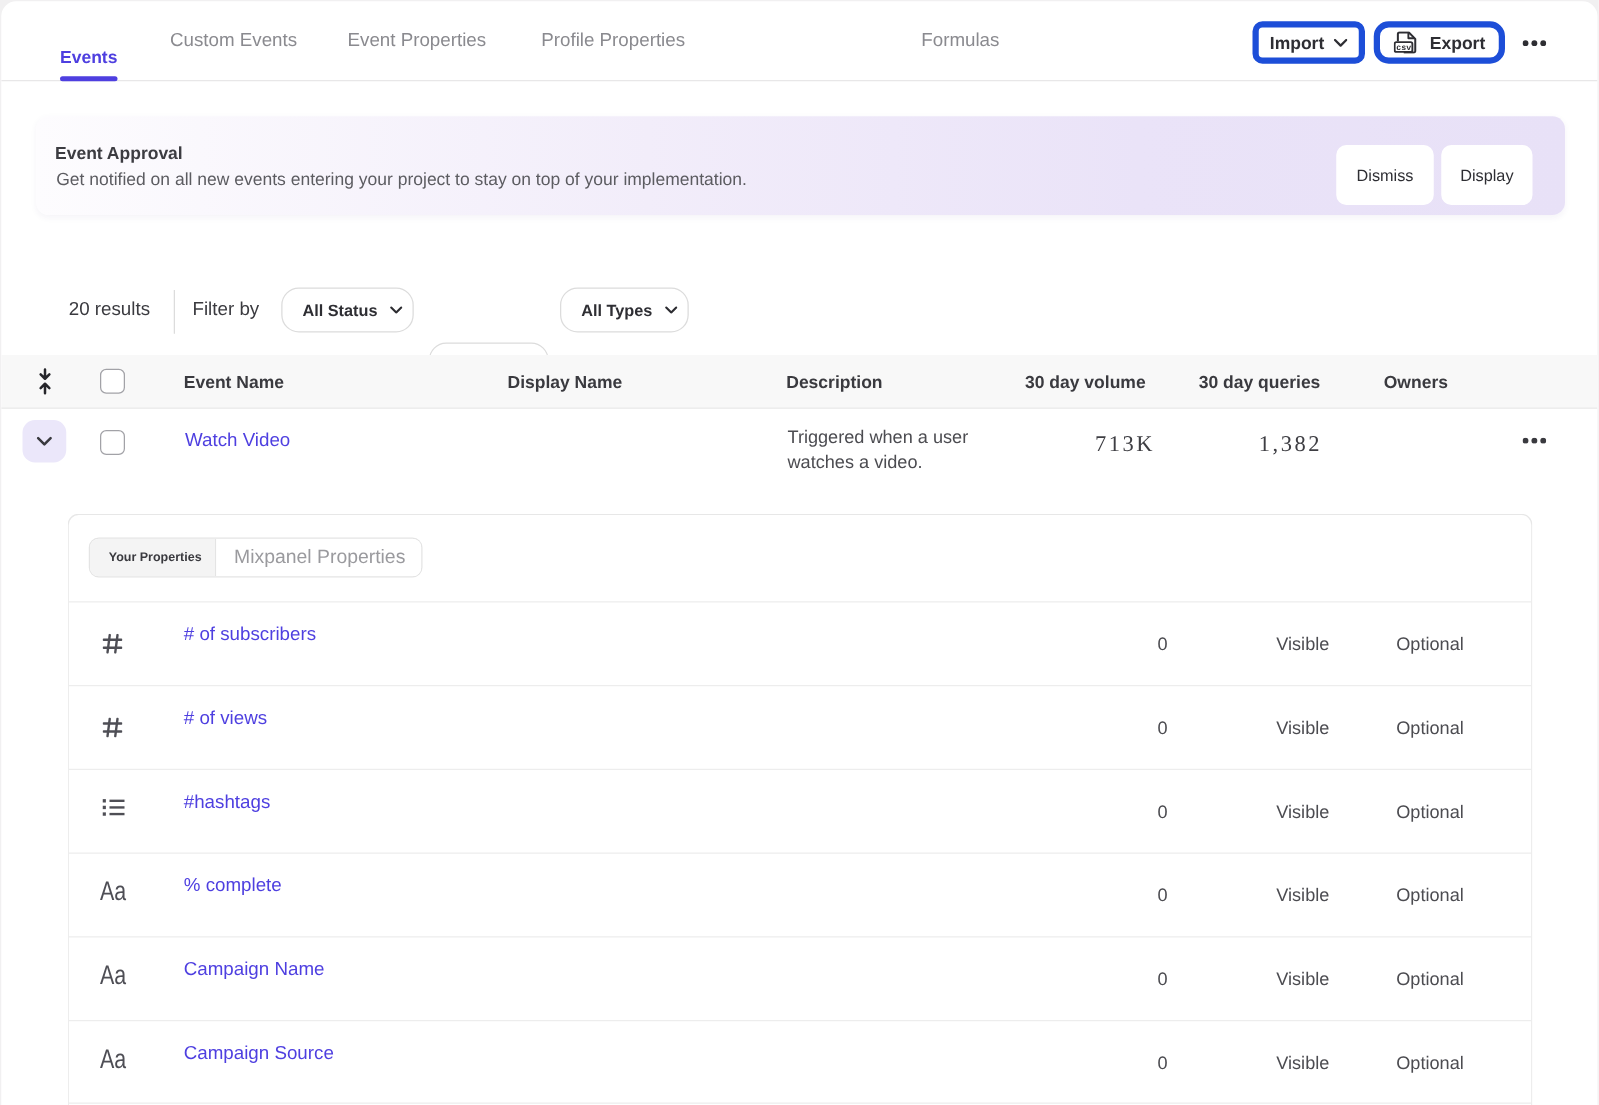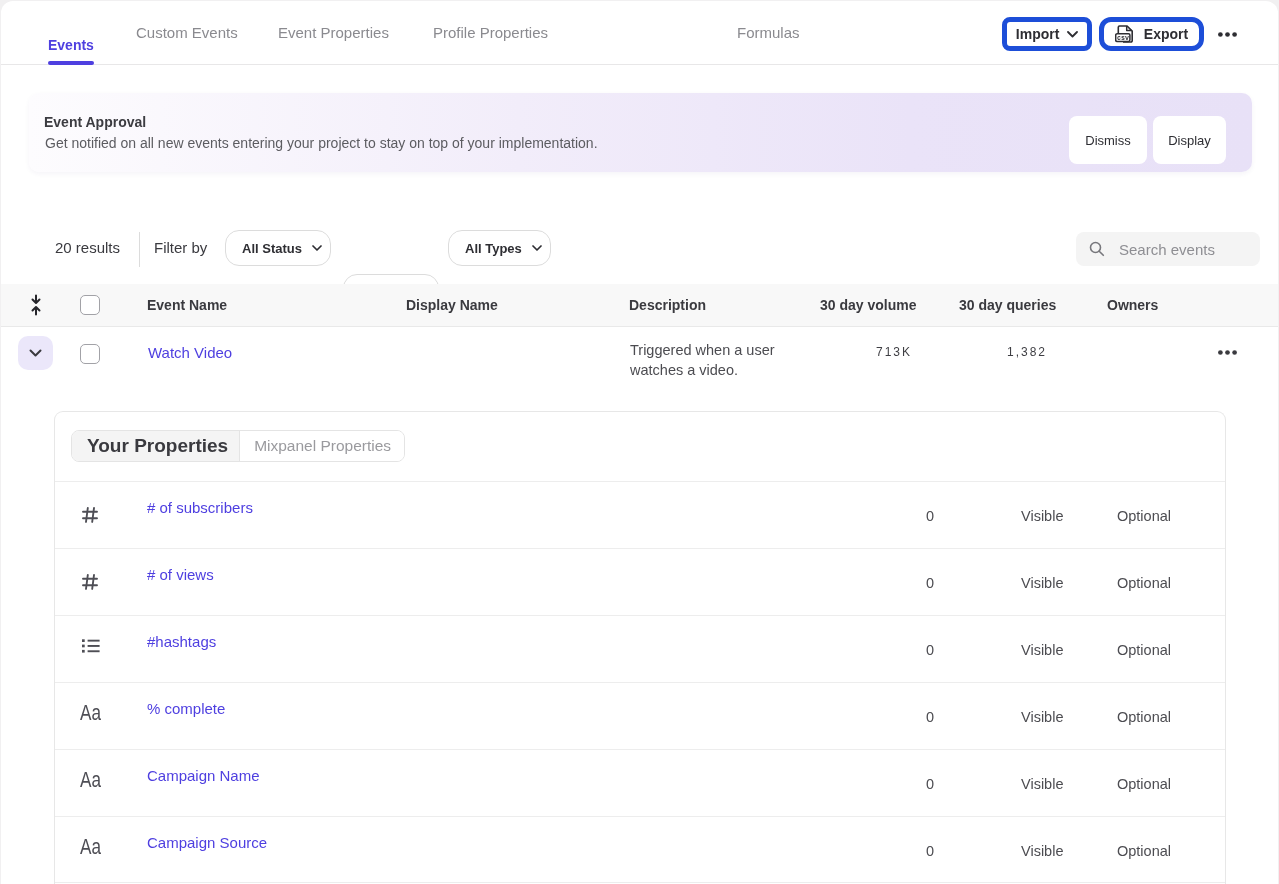--- a/index.html
+++ b/index.html
@@ -34,26 +34,26 @@
 .search { position:absolute; right:18px; top:2px; width:184px; height:34px; background:#f4f4f4; border-radius:8px;
   display:flex; align-items:center; padding-left:13px; }
 .search span { color:#8e8e93; font-size:15px; margin-left:14px; }
 
 .thead { position:absolute; left:0; right:0; top:283px; height:43px; background:#f8f8f8; border-bottom:1px solid #e9e9e9; font-size:14px; font-weight:700; color:#3a3a3f; }
 .thead span { position:absolute; top:50%; transform:translateY(-50%); white-space:nowrap; }
 .trow { position:absolute; left:0; right:0; top:327px; height:68px; font-size:14.5px; color:#4c4c51; }
 .link { color:#4e3fe0; text-decoration:none; }
 .checkbox { position:absolute; left:79px; width:20px; height:20px; border:1.5px solid #a2a2a7; border-radius:5px; background:#fff; }
 .expander { position:absolute; left:17px; top:8px; width:35px; height:34px; background:#ebe7fa; border-radius:10px; display:flex; align-items:center; justify-content:center; }
-.num { font-family:Liberation Sans, sans-serif; font-size:12px; color:#3e3e43; letter-spacing:2px; position:absolute; top:17px; }
+.num { font-family:Liberation Serif, serif; font-size:18px; color:#3e3e43; letter-spacing:2px; position:absolute; top:17px; }
 
 .panel { position:absolute; left:53px; top:410px; width:1172px; bottom:-2px; border:1px solid #e7e7e7; border-bottom:none; border-radius:9px 9px 0 0; background:#fff; }
 .tabs { position:absolute; left:16px; top:18px; display:flex; border:1px solid #e4e4e4; border-radius:8px; overflow:hidden; height:32px; }
 .ptab { display:flex; align-items:center; }
-.ptab.on { background:#f4f4f4; font-weight:700; color:#3a3a3f; border-right:1px solid #e4e4e4; font-size:19px; padding:0 11px 0 15px; }
+.ptab.on { background:#f4f4f4; font-weight:700; color:#3a3a3f; border-right:1px solid #e4e4e4; font-size:10px; padding:0 11px 0 15px; }
 .ptab.off { background:#fff; color:#9a9a9e; font-weight:400; font-size:15.5px; padding:0 13px 0 14px; }
 .prow { position:absolute; left:0; right:0; height:67px; border-top:1px solid #ededed; font-size:15px; }
 .prow .icon { position:absolute; left:27px; top:50%; transform:translateY(-50%); color:#4e4e55; }
 .prow .pname { position:absolute; left:92px; top:17px; white-space:nowrap; }
 .prow .pzero { position:absolute; top:50%; transform:translateY(-50%); margin-top:1px; right:291px; font-size:14.5px; color:#4c4c51; }
 .prow .pvis { position:absolute; top:50%; transform:translateY(-50%); margin-top:1px; left:966px; font-size:14.5px; color:#4c4c51; }
 .prow .popt { position:absolute; top:50%; transform:translateY(-50%); margin-top:1px; left:1062px; font-size:14.5px; color:#4c4c51; }
 </style>
 </head>
 <body>
@@ -95,27 +95,20 @@
     <span class="lbl" style="left:153px;">Filter by</span>
     <div class="fbtn" style="left:224px;">All Status<svg width="10" height="6" viewBox="0 0 10 6">
           <path d="M1 1l4 4 4-4" fill="none" stroke="#2e2e33" stroke-width="1.7" stroke-linecap="round" stroke-linejoin="round"></path>
         </svg></div>
     <div class="fbtn" style="left:342px;margin-top:44px;">All Tags<svg width="10" height="6" viewBox="0 0 10 6">
           <path d="M1 1l4 4 4-4" fill="none" stroke="#2e2e33" stroke-width="1.7" stroke-linecap="round" stroke-linejoin="round"></path>
         </svg></div>
     <div class="fbtn" style="left:447px;">All Types<svg width="10" height="6" viewBox="0 0 10 6">
           <path d="M1 1l4 4 4-4" fill="none" stroke="#2e2e33" stroke-width="1.7" stroke-linecap="round" stroke-linejoin="round"></path>
         </svg></div>
-    <div class="search">
-      <svg width="16" height="16" viewBox="0 0 16 16">
-          <circle cx="6.5" cy="6.5" r="5" fill="none" stroke="#77777c" stroke-width="1.6"></circle>
-          <path d="M10.2 10.2L14.3 14.3" stroke="#77777c" stroke-width="1.6" stroke-linecap="round"></path>
-        </svg>
-      <span>Search events</span>
-    </div>
   </div>
 
   <div class="thead">
     <svg style="position:absolute; left:30px; top:10px;" width="10" height="22" viewBox="0 0 10 22">
       <path d="M5 1.5v7M1.5 5.5L5 9l3.5-3.5" fill="none" stroke="#26262b" stroke-width="2" stroke-linecap="round" stroke-linejoin="round"></path>
       <path d="M5 20.5v-7M1.5 16.5L5 13l3.5 3.5" fill="none" stroke="#26262b" stroke-width="2" stroke-linecap="round" stroke-linejoin="round"></path>
     </svg>
     <div class="checkbox" style="top:11px;"></div>
     <span style="left:146px;">Event Name</span>
     <span style="left:405px;">Display Name</span>

